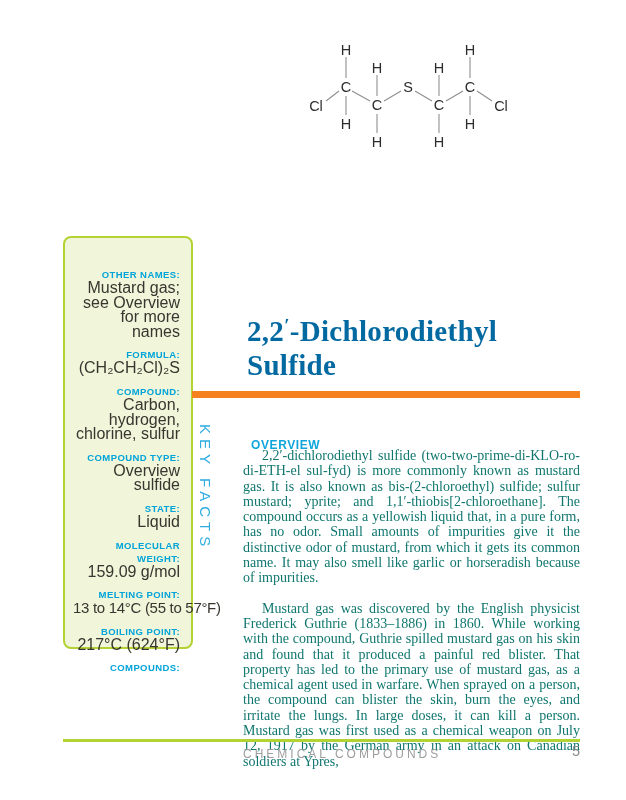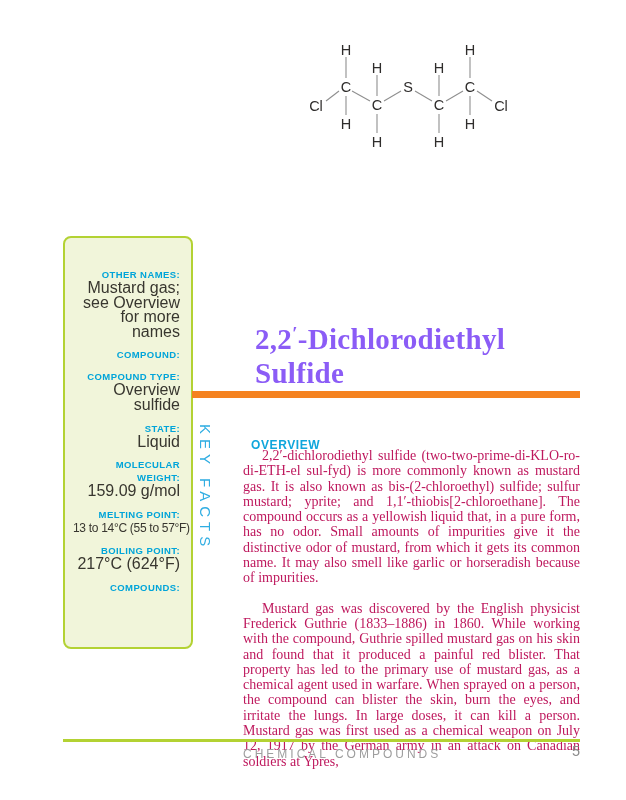--- a/index.html
+++ b/index.html
@@ -24,53 +24,53 @@
   }
   .fact-entry{margin-bottom:9px;}
   .fact-label{
     color:#00a4d9;font-size:9.5px;font-weight:bold;letter-spacing:0.4px;
     line-height:13px;
   }
   .fact-value{
     color:#38362f;font-size:16px;line-height:14.6px;
     font-family:"Liberation Sans","DejaVu Sans",sans-serif;
   }
-  .fact-value.tight{white-space:nowrap;font-size:12px;letter-spacing:-0.3px;}
+  .fact-value.tight{white-space:nowrap;font-size:15px;letter-spacing:-0.3px;}
 
   .keyfacts-vertical{
     position:absolute;left:197px;top:424px;
     writing-mode:vertical-rl;text-orientation:mixed;
     color:#2fade2;font-size:15px;font-weight:500;letter-spacing:5px;
     font-family:"Liberation Sans",sans-serif;white-space:pre;
   }
 
   
   .main-title{
-    position:absolute;left:243px;top:310px;width:340px;margin:12px;
+    position:absolute;left:243px;top:310px;width:340px;margin:4px;
     font-family:"Liberation Serif","DejaVu Serif",serif;
-    font-size:29px;line-height:34px;font-weight:bold;color:#8b5cf6;
+    font-size:29px;line-height:34px;font-weight:bold;color:#0369a1;
     letter-spacing:0.3px;
   }
   .main-title sup{font-size:19px;line-height:0;vertical-align:9px;}
 
   .orange-rule{
     position:absolute;left:192px;top:391px;width:388px;height:6.5px;
     background:#f5821f;
   }
 
   .overview-heading{
     position:absolute;left:243px;top:430px;margin:8px;
     color:#10a6dc;font-size:12px;font-weight:bold;letter-spacing:0.6px;
     font-family:"Liberation Sans",sans-serif;
   }
 
   .body-copy{
     position:absolute;left:243px;top:448px;width:337px;
     font-family:"Liberation Serif","DejaVu Serif",serif;
-    font-size:14px;line-height:15.3px;color:#be185d;text-align:justify;
+    font-size:14px;line-height:15.3px;color:#0f766e;text-align:justify;
   }
   .body-copy p{margin:0;text-indent:19px;}
   .body-copy p + p{margin-top:15px;}
 
   
   .footer-rule{
     position:absolute;left:63px;top:739px;width:517px;height:2.5px;
     background:#b3d233;
   }
   .footer-left{
@@ -125,21 +125,26 @@
     <text x="178" y="25" text-anchor="middle">H</text>
     <text x="178" y="99" text-anchor="middle">H</text>
   </svg>
 
   <aside class="factbox">
     <div class="fact-entry">
       <div class="fact-label">OTHER NAMES:</div>
       <div class="fact-value">Mustard gas; see Overview for more names</div>
     </div>
     <div class="fact-entry">
+      <div class="fact-label">FORMULA:</div>
+      <div class="fact-value">(CH₂CH₂Cl)₂S</div>
+    </div>
+    <div class="fact-entry">
       <div class="fact-label">COMPOUND:</div>
+      <div class="fact-value">Carbon, hydrogen, chlorine, sulfur</div>
     </div>
     <div class="fact-entry">
       <div class="fact-label">COMPOUND TYPE:</div>
       <div class="fact-value">Overview sulfide</div>
     </div>
     <div class="fact-entry">
       <div class="fact-label">STATE:</div>
       <div class="fact-value">Liquid</div>
     </div>
     <div class="fact-entry">

